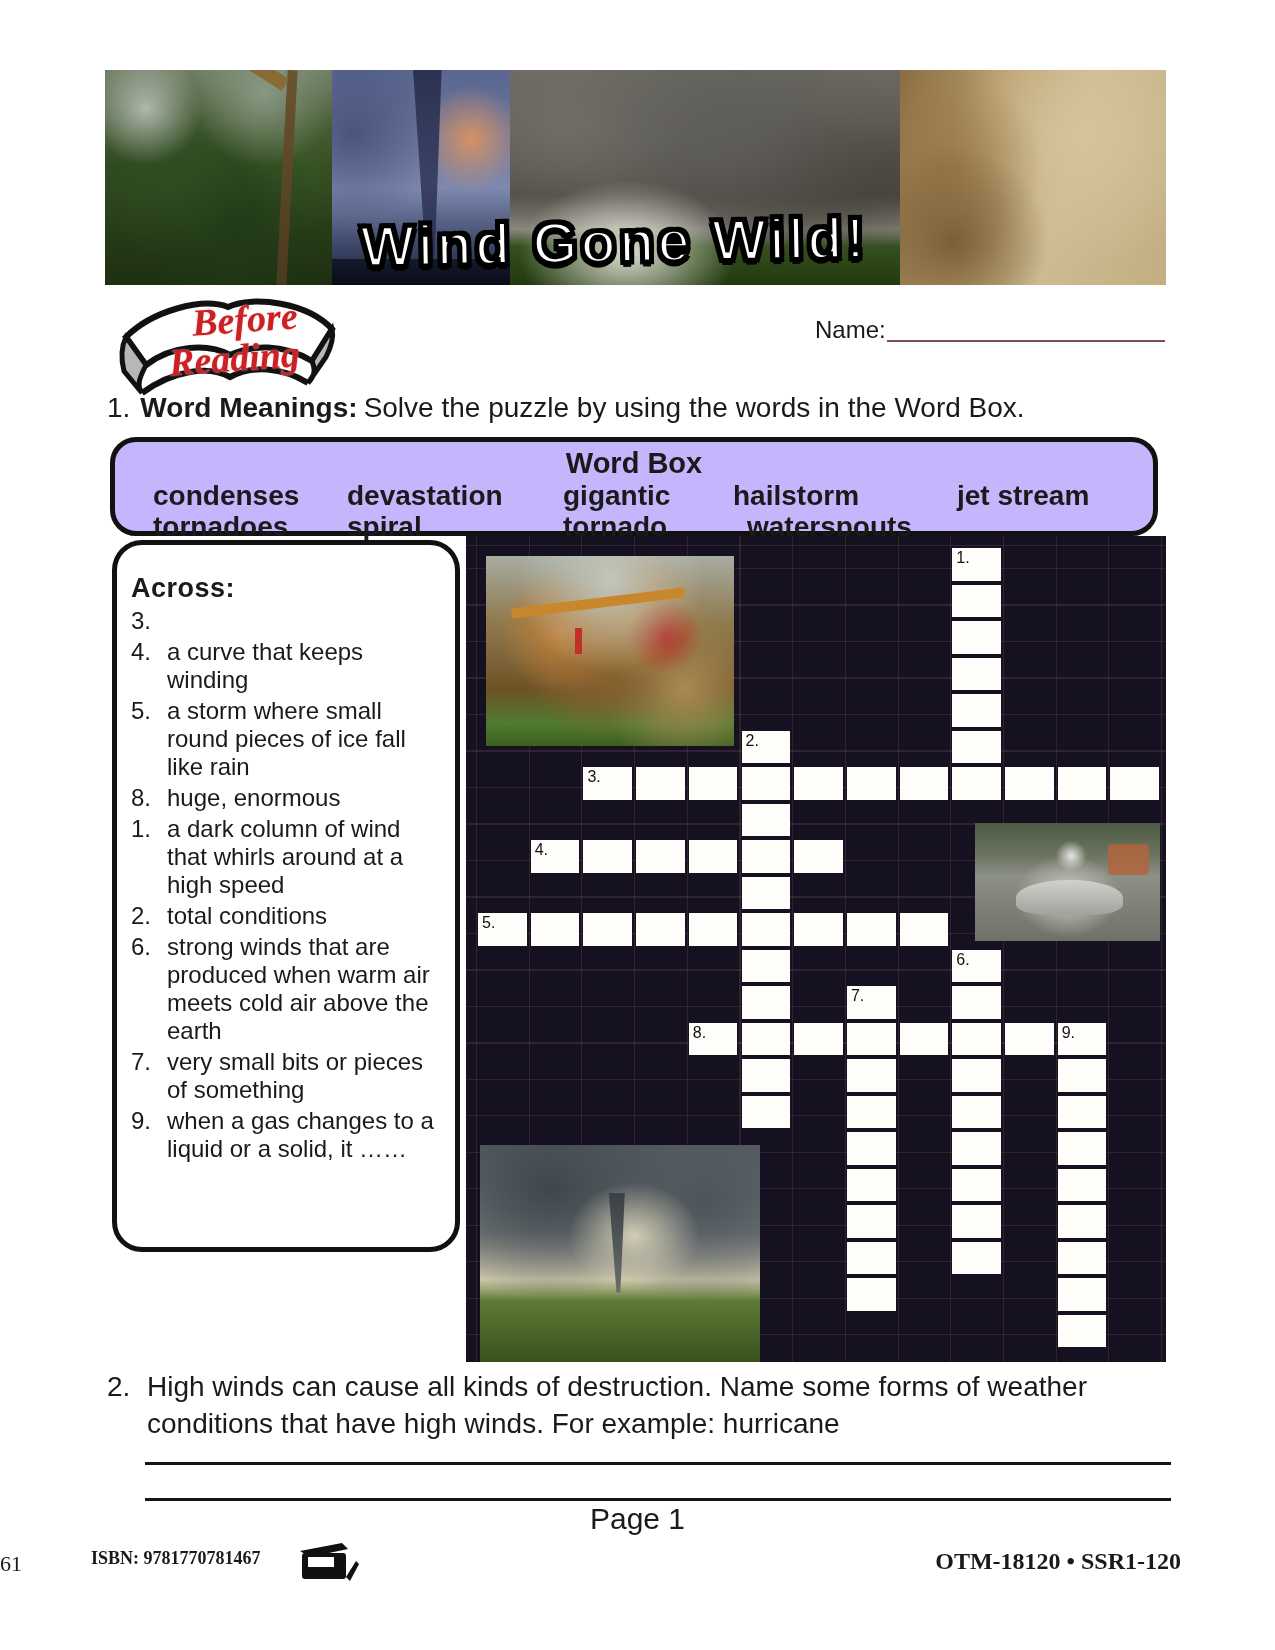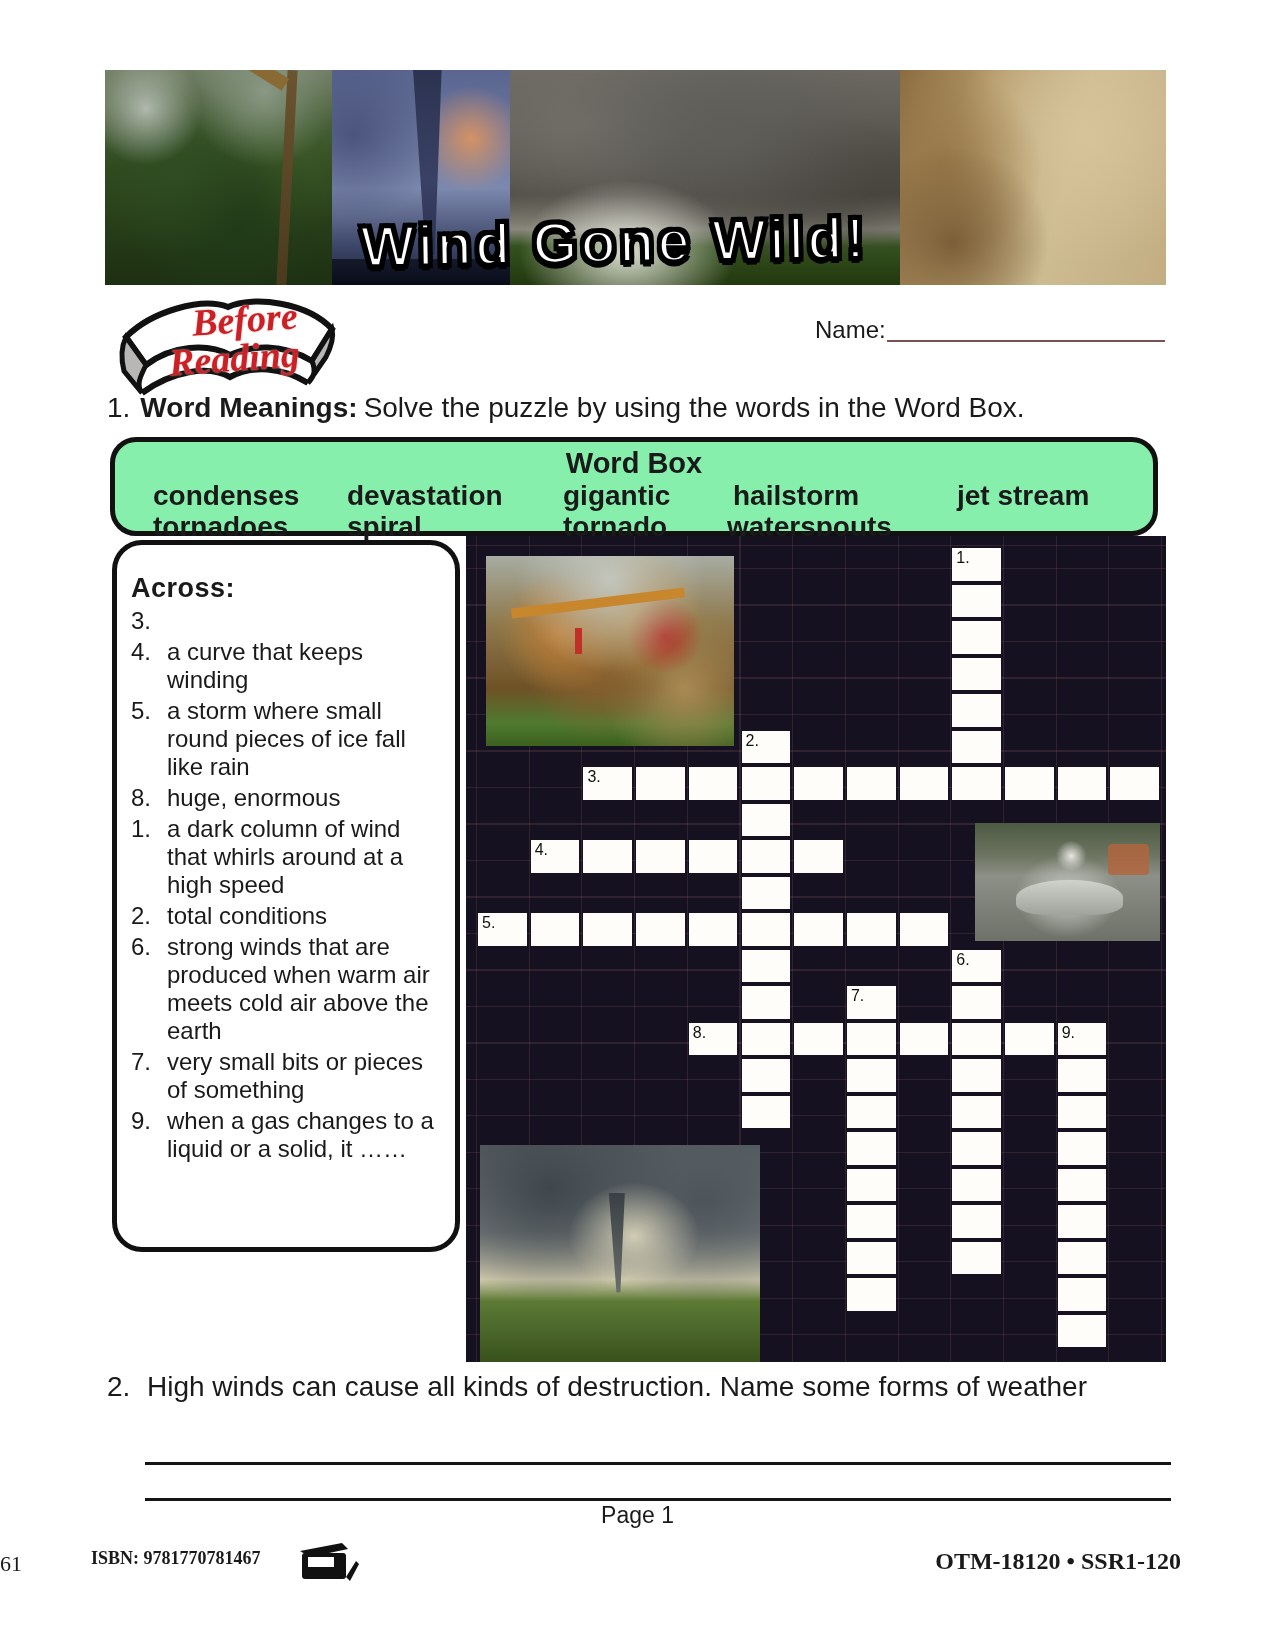--- a/index.html
+++ b/index.html
@@ -61,21 +61,21 @@
     text-shadow:0 0 2px #f4b9b0; line-height:40px; font-size:38px; transform:rotate(-4deg); }
   .stamp-text .l2 { display:block; margin-left:-26px; margin-top:-2px; }
   
   .name-row { position:absolute; left:815px; top:316px; width:350px; font-size:24px; }
   .name-line { position:absolute; left:72px; top:24px; width:278px; border-bottom:2px solid #7a5050; height:0; }
   
   .instruction { position:absolute; left:107px; top:392px; font-size:28px; }
   .instruction b { margin:0 6px 0 10px; }
   
   .word-box { position:absolute; left:110px; top:437px; width:1048px; height:99px;
-    border:5px solid #111; border-radius:26px; background:#86efac; }
+    border:5px solid #111; border-radius:26px; background:#c4b5fd; }
   .wb-title { text-align:center; font-weight:bold; font-size:29px; margin-top:5px; }
   .wb-row { position:relative; height:31px; font-weight:bold; font-size:28px;padding-left:40px; }
   .wb-row span { position:absolute; white-space:nowrap; }
   
   .clue-box { position:absolute; left:112px; top:540px; width:348px; height:712px;
     border:5px solid #111; border-radius:30px; background:#fff; padding:12px 6px 0 14px; }
   .clue-head { font-weight:bold; font-size:27px; letter-spacing:.5px; margin:16px 0 3px 0; }
   .clue { display:flex; font-size:24px; line-height:28px; margin-bottom:3px; }
   .clue .num { width:36px; flex:none; }
   .clue .txt { width:272px; }
@@ -120,21 +120,21 @@
       linear-gradient(180deg, #565e64 0%, #777d7e 40%, #cfc9ac 62%, #5d7a35 72%, #38511d 100%);
   }
   .gp-field:before { content:""; position:absolute; left:46%; top:22%; width:16px; height:46%;
     background:linear-gradient(180deg,#3a4046,#6a6e6a); clip-path:polygon(0 0, 100% 0, 72% 100%, 48% 100%); }
   
   .q2 { position:absolute; left:107px; top:1368px; font-size:28px; line-height:37px; }
   .q2 .row { display:flex; }
   .q2 .num { width:40px; flex:none; }
   .answer-line { position:absolute; left:145px; width:1026px; border-top:3px solid #151515; height:0; }
   
-  .page-label { position:absolute; left:0; top:1502px; width:1275px; text-align:center; font-size:23px; }
+  .page-label { position:absolute; left:0; top:1502px; width:1275px; text-align:center; font-size:30px; }
   .folio { position:absolute; left:0; top:1551px; width:1275px; 
     font-family:"Liberation Serif", serif; font-size:22px; }
   .isbn { position:absolute; left:91px; top:1548px; font-family:"Liberation Serif", serif;
     font-weight:bold; font-size:18px; }
   .pubcode { position:absolute; right:94px; top:1548px; font-family:"Liberation Serif", serif;
     font-weight:bold; font-size:24px; }
   .pub-logo { position:absolute; left:296px; top:1537px; }
 </style>
 </head>
 <body>
@@ -174,21 +174,21 @@
       <span style="left: 38px;">condenses</span>
       <span style="left: 232px;">devastation</span>
       <span style="left: 448px;">gigantic</span>
       <span style="left: 618px;">hailstorm</span>
       <span style="left: 842px;">jet stream</span>
     </div>
   <div class="wb-row" id="wb-row2">
       <span style="left: 38px;">tornadoes</span>
       <span style="left: 232px;">spiral</span>
       <span style="left: 448px;">tornado</span>
-      <span style="left: 612px; text-decoration: underline;">waterspouts</span>
+      <span style="left: 632px; text-decoration: underline;">waterspouts</span>
     </div>
 </div>
 
 <div class="clue-box">
   <div class="clue-head">Across:</div>
   <div id="across-list">
       <div class="clue">
         <span class="num">3.</span>
       </div>
       <div class="clue">
@@ -329,20 +329,24 @@
     <div class="gphoto gp-debris" style="left: 20px; top: 20px; width: 248px; height: 190px;"></div>
     <div class="gphoto gp-car" style="left: 509px; top: 287px; width: 185px; height: 118px;"></div>
     <div class="gphoto gp-field" style="left: 14px; top: 609px; width: 280px; height: 217px;"></div>
   </div>
 
 <div class="q2">
   <div class="row">
     <span class="num">2.</span>
     <span>High winds can cause all kinds of destruction. Name some forms of weather</span>
   </div>
+  <div class="row">
+      <span class="num"></span>
+    <span>conditions that have high winds. For example: hurricane</span>
+  </div>
 </div>
 <div class="answer-line" style="top:1462px"></div>
 <div class="answer-line" style="top:1498px"></div>
 
 <div class="page-label">Page 1</div>
 <div class="folio">61</div>
 <div class="isbn">ISBN: 9781770781467</div>
 <svg class="pub-logo" width="66" height="48" viewBox="0 0 66 48">
   <path d="M4 14 L46 6 L52 12 L14 20 Z" fill="#111"></path>
   <rect x="6" y="16" width="44" height="26" rx="3" fill="#111"></rect>

